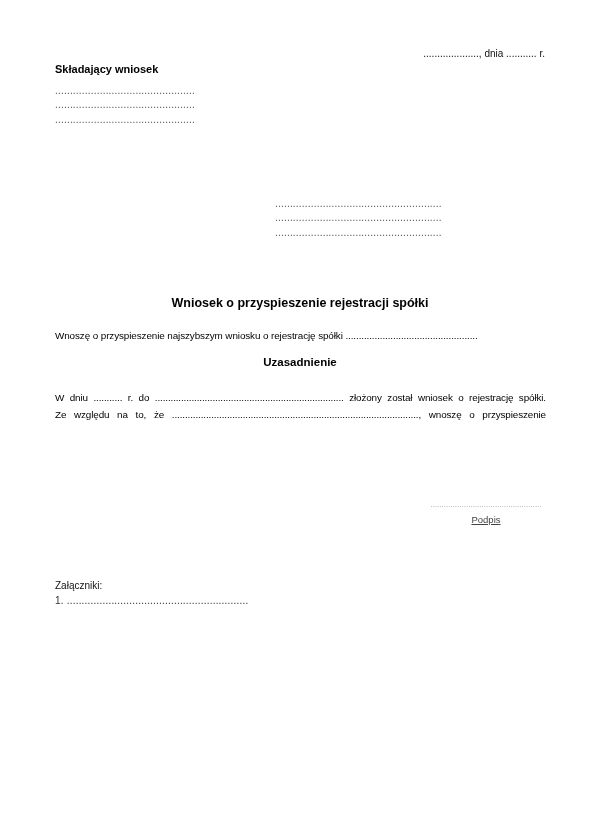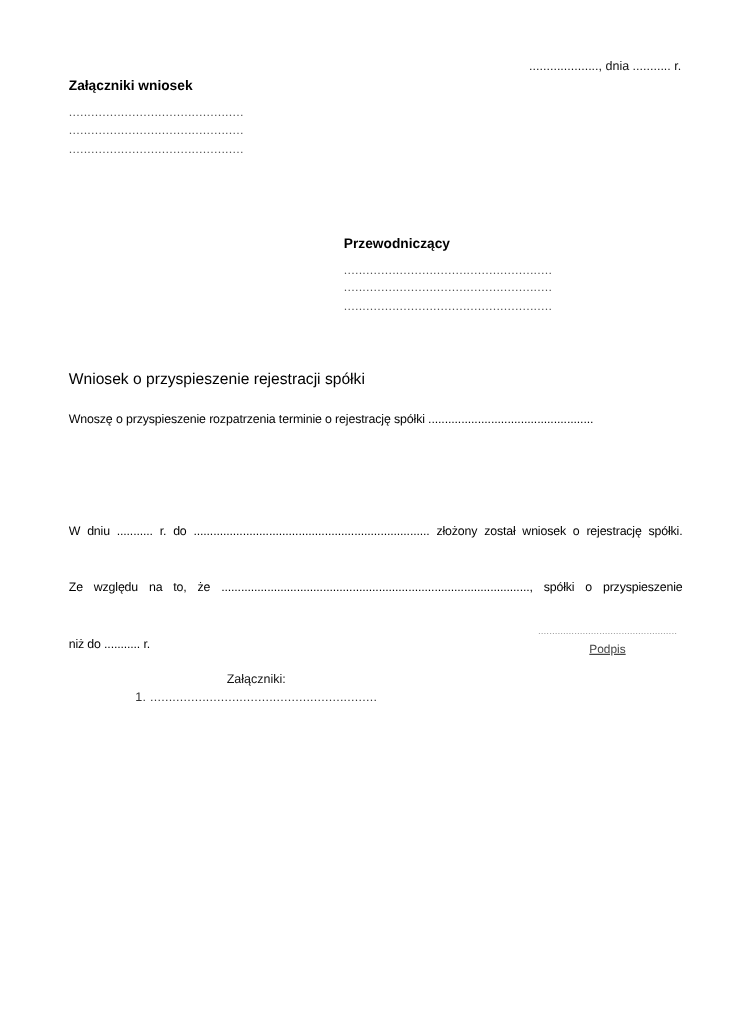--- a/index.html
+++ b/index.html
@@ -31,99 +31,98 @@
     line-height: 13px;
   }
   .fill-lines { margin-top: 8px; }
   .fill-line {
     font-size: 10px; line-height: 14.4px; color: #555;
     letter-spacing: 0.2px; white-space: nowrap;
   }
 
   .doc-title {
     top: 296px; left: 55px; width: 490px;
-    text-align: left; font-size: 12.5px; font-weight: normal;
+    text-align: center; font-size: 12.5px; font-weight: bold;
   }
 
   .request {
     top: 330px; left: 55px; width: 492px;
     font-size: 9.9px; letter-spacing: -0.1px; white-space: nowrap;
   }
 
   .justif-heading {
     top: 356px; left: 55px; width: 490px;
     text-align: center; font-size: 11.5px; font-weight: bold;
   }
 
   .body-par {
     top: 389px; left: 55px; width: 491px;
     font-size: 9.9px; letter-spacing: -0.12px;
   }
   .body-line {
-    line-height: 17.2px; white-space: nowrap; overflow: hidden; margin-top: 28px;
+    line-height: 17.2px; white-space: nowrap; overflow: hidden;
   }
   .body-line.just {
     white-space: normal;
     text-align: justify;
     text-align-last: justify;
   }
 
   .signature {
     top: 500px; left: 427px; width: 118px;
     text-align: center;
   }
   .signature-fill {
     font-size: 8px; color: #999; line-height: 10px;
     white-space: nowrap; overflow: hidden;
   }
   .signature-label {
     margin-top: 4px; font-size: 9.5px; color: #444; text-decoration: underline;
   }
 
-  .attachments { top: 537px; left: 55px; width: 300px; text-align: center; }
+  .attachments { top: 579px; left: 55px; width: 300px; }
   .attachments-label { font-size: 10px; line-height: 13px; color: #111; }
   .attachment-item {
     margin-top: 3px; font-size: 10px; color: #333;
     letter-spacing: 0.2px; white-space: nowrap;
   }
 </style>
 </head>
 <body>
 
 <div class="page">
 
   <div class="abs date-row">...................., dnia ........... r.</div>
 
   <div class="abs applicant">
-    <div class="block-label">Załączniki wniosek</div>
+    <div class="block-label">Składający wniosek</div>
     <div class="fill-lines">
       <div class="fill-line">...............................................</div>
       <div class="fill-line">...............................................</div>
       <div class="fill-line">...............................................</div>
     </div>
   </div>
 
   <div class="abs chairman">
-    <div class="block-label">Przewodniczący</div>
     <div class="fill-lines">
       <div class="fill-line">........................................................</div>
       <div class="fill-line">........................................................</div>
       <div class="fill-line">........................................................</div>
     </div>
   </div>
 
   <div class="abs doc-title">Wniosek o przyspieszenie rejestracji spółki</div>
 
-  <div class="abs request">Wnoszę o przyspieszenie rozpatrzenia terminie o rejestrację spółki ..................................................</div>
+  <div class="abs request">Wnoszę o przyspieszenie najszybszym wniosku o rejestrację spółki ..................................................</div>
 
+  <div class="abs justif-heading">Uzasadnienie</div>
 
   <div class="abs body-par">
     <div class="body-line just">W dniu ........... r. do ........................................................................ złożony został wniosek o rejestrację spółki.</div>
-    <div class="body-line just">Ze względu na to, że .............................................................................................., spółki o przyspieszenie</div>
-    <div class="body-line">niż do ........... r.</div>
+    <div class="body-line just">Ze względu na to, że .............................................................................................., wnoszę o przyspieszenie</div>
   </div>
 
   <div class="abs signature">
     <div class="signature-fill">..................................................</div>
     <div class="signature-label">Podpis</div>
   </div>
 
   <div class="abs attachments">
     <div class="attachments-label">Załączniki:</div>
     <div class="attachment-item">1. .............................................................</div>

